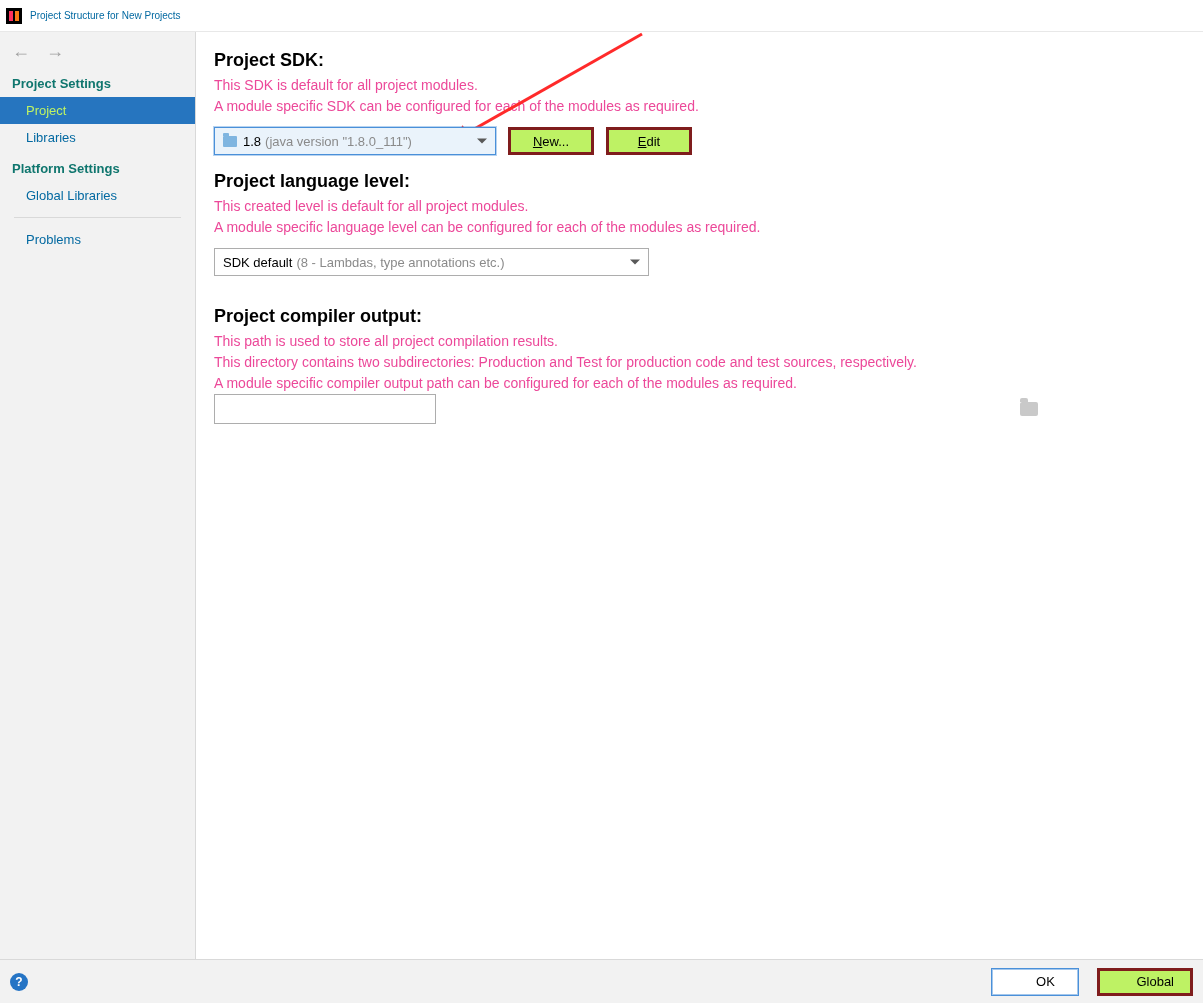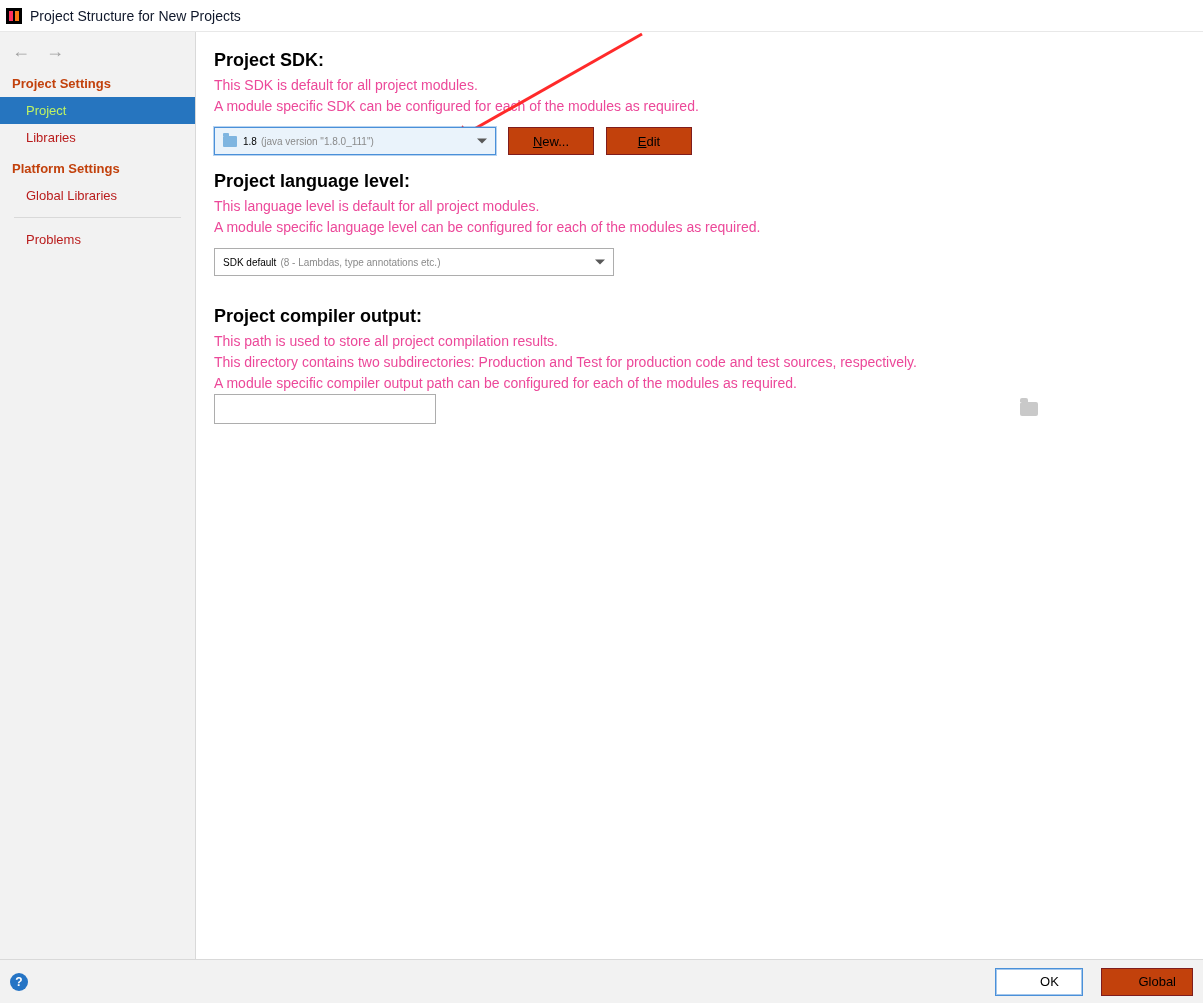--- a/index.html
+++ b/index.html
@@ -30,21 +30,21 @@
     }
     .app-icon::before, .app-icon::after {
       content: ""; position: absolute;
     }
     .app-icon::before {
       left: 3px; top: 3px; width: 4px; height: 10px; background: #fe315d;
     }
     .app-icon::after {
       left: 9px; top: 3px; width: 4px; height: 10px; background: #f97a12;
     }
-    .window-title { font-size: 14px; color: #0f172a; }
+    .window-title { font-size: 10px; color: #0369a1; }
 
     .body-row {
       flex: 1 1 auto;
       display: flex;
       min-height: 0;
     }
 
     .sidebar {
       width: 196px;
       background: #f2f2f2;
@@ -58,28 +58,28 @@
       padding: 10px 12px 6px;
     }
     .navarrows span {
       color: #a0a0a0;
       font-size: 18px;
       line-height: 1;
       cursor: default;
     }
     .section-header {
       font-weight: 700;
-      color: #c2410c;
+      color: #0f766e;
       padding: 10px 12px 6px;
       font-size: 13px;
     }
     .nav-item {
       padding: 6px 12px 6px 26px;
       font-size: 13px;
-      color: #b91c1c;
+      color: #0369a1;
       cursor: pointer;
     }
     .nav-item.selected {
       background: #2675bf;
       color: #bef264;
     }
     .sep {
       height: 1px;
       background: #d9d9d9;
       margin: 8px 14px;
@@ -110,21 +110,21 @@
       margin: 10px 0 16px;
     }
     .combo {
       height: 28px;
       border: 1px solid #adadad;
       background: #fff;
       display: inline-flex;
       align-items: center;
       padding: 0 26px 0 8px;
       position: relative;
-      font-size: 10px;
+      font-size: 13px;
       cursor: pointer;
     }
     .combo.selected {
       border: 1px solid #4a90d9;
       box-shadow: 0 0 0 1px rgba(74,144,217,0.4);
       background: #eaf3fb;
     }
     .combo .folder-icon {
       width: 14px; height: 11px;
       background: #7fb5e0;
@@ -141,28 +141,28 @@
       content: "";
       position: absolute;
       right: 8px; top: 50%;
       width: 0; height: 0;
       border-left: 5px solid transparent;
       border-right: 5px solid transparent;
       border-top: 5px solid #595959;
       transform: translateY(-50%);
     }
     .combo.sdk { width: 282px; }
-    .combo.lang { width: 400px; margin-top: 10px; margin-bottom: 16px; }
+    .combo.lang { width: 435px; margin-top: 10px; margin-bottom: 16px; }
 
     .btn {
       height: 28px;
       min-width: 86px;
       padding: 0 16px;
-      border: 1px solid #7f1d1d;
-      background: #c2410c;
+      border: 3px solid #7f1d1d;
+      background: #bef264;
       font-size: 13px;
       cursor: pointer;
       display: inline-flex;
       align-items: center;
       justify-content: center;
     }
     .btn .ul { text-decoration: underline; }
     .output-input {
       flex: 1;
       height: 30px;
@@ -269,21 +269,21 @@
       </div>
       <button class="btn">
           <span><span class="ul">N</span>ew...</span>
         </button>
       <button class="btn">
           <span><span class="ul">E</span>dit</span>
         </button>
     </div>
 
     <div class="section-title">Project language level:</div>
-    <div class="desc">This language level is default for all project modules.</div>
+    <div class="desc">This created level is default for all project modules.</div>
     <div class="desc">A module specific language level can be configured for each of the modules as required.</div>
 
     <div class="combo lang">
       <span class="combo-primary">SDK default</span>
       <span class="combo-secondary">(8 - Lambdas, type annotations etc.)</span>
     </div>
 
     <div style="height:14px"></div>
 
     <div class="section-title">Project compiler output:</div>

